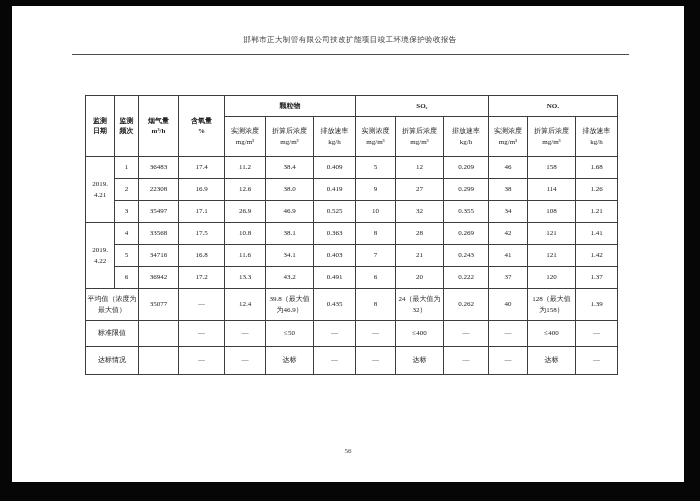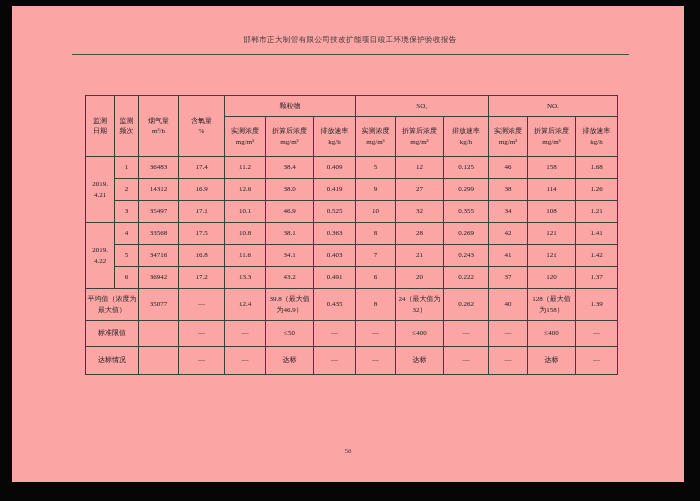--- a/index.html
+++ b/index.html
@@ -3,21 +3,21 @@
 <meta charset="utf-8">
 <style>
   html,body{margin:0;padding:0;}
   body{
     width:700px;height:501px;position:relative;background:#060606;
     font-family:"Liberation Serif","DejaVu Serif",serif;
     -webkit-font-smoothing:antialiased;
   }
   .page{
     position:absolute;left:12px;top:6px;width:672px;height:476px;
-    background:#fca5a5;overflow:hidden;
+    background:#ffffff;overflow:hidden;
   }
   .doc-header{
     position:absolute;left:60px;top:29px;width:556px;
     text-align:center;font-size:7.5px;color:#3a3a3a;letter-spacing:.4px;
     white-space:nowrap;
   }
   .header-rule{
     position:absolute;left:60px;top:48px;width:557px;height:0;
     border-top:1.6px solid #4c4c4c;
   }
@@ -31,21 +31,21 @@
     border-collapse:collapse;table-layout:fixed;
     font-size:7px;color:#222;
   }
   table.mon td{
     border:1px solid #3d3d3d;
     text-align:center;vertical-align:middle;
     padding:0 1px;line-height:1.45;
     white-space:pre-line;
     overflow:hidden;
   }
-  tr.h1 td{height:20px;}
+  tr.h1 td{height:20px;font-weight:bold;}
   tr.h2 td{height:39px;}
   tr.dr td{height:21px;}
   tr.avg td{height:31px;}
   tr.lim td{height:25px;}
   tr.ok td{height:27px;}
   .page-num{
     position:absolute;left:0;top:425px;width:672px;
     text-align:center;font-size:7px;color:#444;margin-top:16px;
   }
 </style>
@@ -114,44 +114,44 @@
       <td rowspan="3">2019.
 4.21</td>
       <td>1</td>
       <td>36483</td>
       <td>17.4</td>
       <td>11.2</td>
       <td>38.4</td>
       <td>0.409</td>
       <td>5</td>
       <td>12</td>
-      <td>0.125</td>
+      <td>0.209</td>
       <td>46</td>
       <td>158</td>
       <td>1.68</td>
     </tr>
     <tr class="dr">
       <td>2</td>
-      <td>14312</td>
+      <td>22308</td>
       <td>16.9</td>
       <td>12.6</td>
       <td>38.0</td>
       <td>0.419</td>
       <td>9</td>
       <td>27</td>
       <td>0.299</td>
       <td>38</td>
       <td>114</td>
       <td>1.26</td>
     </tr>
     <tr class="dr">
       <td>3</td>
       <td>35497</td>
       <td>17.1</td>
-      <td>10.1</td>
+      <td>26.9</td>
       <td>46.9</td>
       <td>0.525</td>
       <td>10</td>
       <td>32</td>
       <td>0.355</td>
       <td>34</td>
       <td>108</td>
       <td>1.21</td>
     </tr>
 

